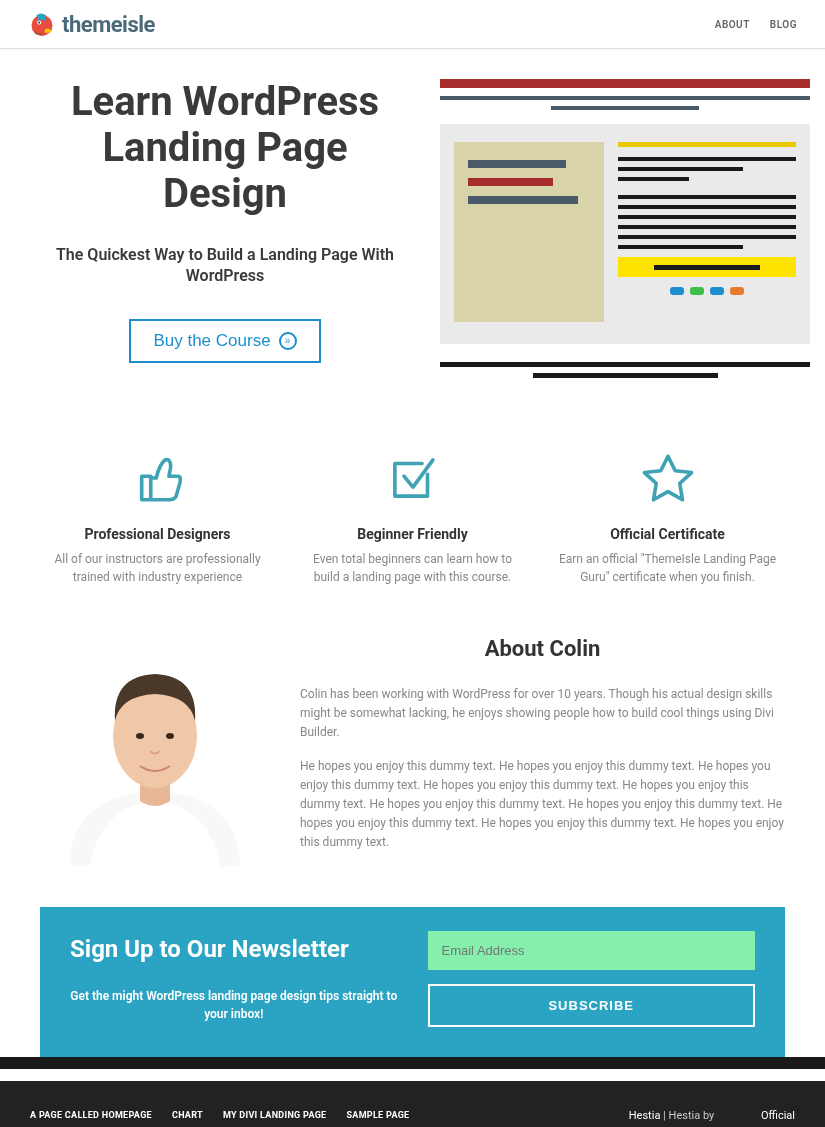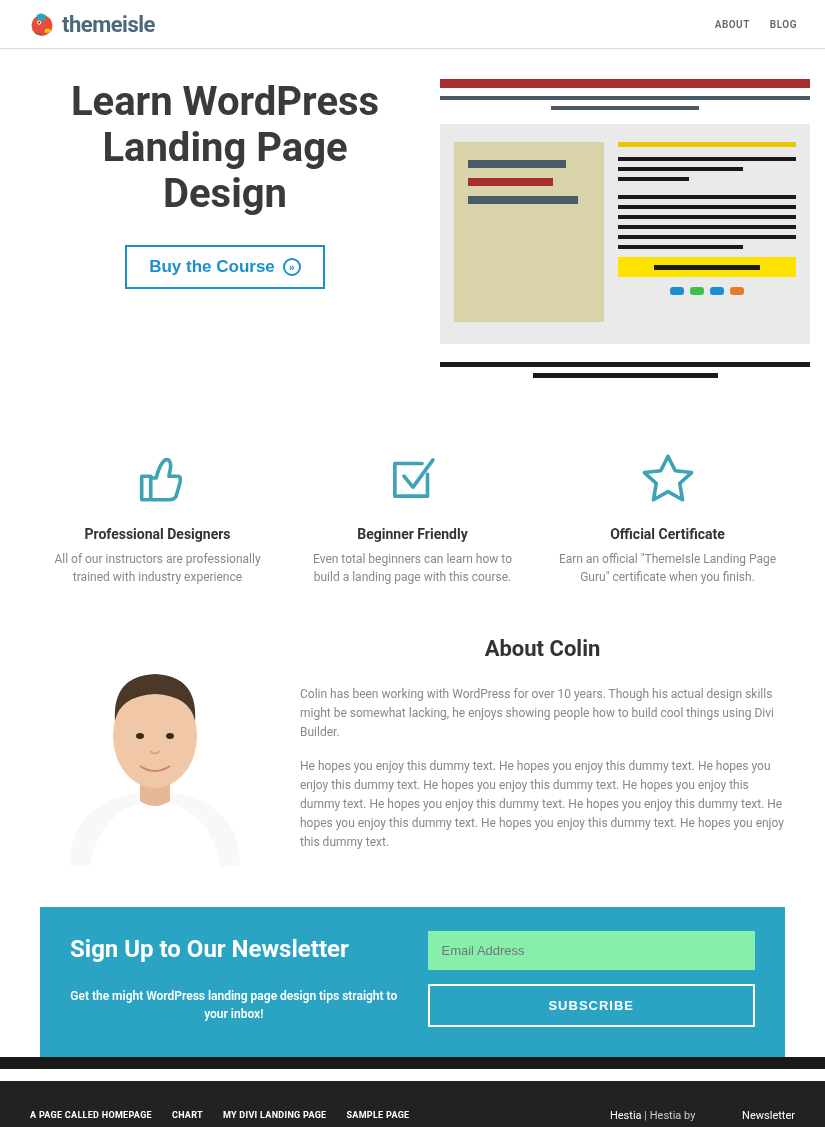--- a/index.html
+++ b/index.html
@@ -11,21 +11,21 @@
 .logo-icon { width: 28px; height: 28px; }
 .logo-text { font-size: 22px; font-weight: 700; color: #4a6a7a; letter-spacing: -0.5px; }
 .nav { display: flex; gap: 20px; }
 .nav a { color: #666; text-decoration: none; font-size: 10px; font-weight: 600; letter-spacing: 0.5px; }
 
 
 .hero { display: flex; padding: 30px 40px 40px; gap: 30px; align-items: flex-start; }
 .hero-left { flex: 0 0 370px; text-align: center; }
 .hero-title { font-size: 40px; font-weight: 700; color: #3a3a3a; line-height: 1.15; margin-bottom: 28px; }
 .hero-subtitle { font-size: 16px; font-weight: 600; color: #3a3a3a; line-height: 1.3; margin-bottom: 32px; }
-.buy-btn { display: inline-flex; align-items: center; gap: 8px; border: 2px solid #1d8fd0; color: #1d8fd0; background: #fff; padding: 10px 22px; font-size: 17px; font-weight: 700; cursor: pointer; }
+.buy-btn { display: inline-flex; align-items: center; gap: 8px; border: 2px solid #1d8fd0; color: #1d8fd0; background: #fff; padding: 10px 22px; font-size: 17px; font-weight: 400; cursor: pointer; }
 .buy-btn-icon { width: 18px; height: 18px; border: 2px solid #1d8fd0; border-radius: 50%; display: inline-flex; align-items: center; justify-content: center; font-size: 10px; }
 
 
 .hero-right { flex: 1; }
 .mockup { width: 370px; }
 .mu-top-red { height: 9px; background: #a82e2e; margin-bottom: 8px; }
 .mu-top-line { height: 4px; background: #4a5a68; margin-bottom: 6px; width: 100%; }
 .mu-top-line.short { width: 40%; margin: 0 auto 14px; }
 .mu-card { background: #eaeaea; padding: 18px 14px 22px; }
 .mu-card-inner { display: flex; gap: 14px; }
@@ -101,20 +101,21 @@
   </div>
   <div class="nav">
     <a>ABOUT</a>
     <a>BLOG</a>
   </div>
 </div>
 
 <div class="hero">
   <div class="hero-left">
     <h1 class="hero-title">Learn WordPress Landing Page Design</h1>
+    <div class="hero-subtitle">The Quickest Way to Build a Landing Page With WordPress</div>
     <button class="buy-btn">
       <span>Buy the Course</span>
       <span class="buy-btn-icon">»</span>
     </button>
   </div>
   <div class="hero-right">
     <div class="mockup">
       <div class="mu-top-red"></div>
       <div class="mu-top-line"></div>
       <div class="mu-top-line short"></div>
@@ -222,15 +223,15 @@
 
 <div class="footer-dark"></div>
 <div class="footer">
   <div class="footer-links">
     <a>A PAGE CALLED HOMEPAGE</a>
     <a>CHART</a>
     <a>MY DIVI LANDING PAGE</a>
     <a>SAMPLE PAGE</a>
   </div>
   <div class="footer-credit">
-    <a>Hestia</a><span> | Hestia by </span><a>Newsletter</a>
+    <a>Hestia</a><span> | Hestia by </span><a>Official</a>
   </div>
 </div>
 
 </body></html>

